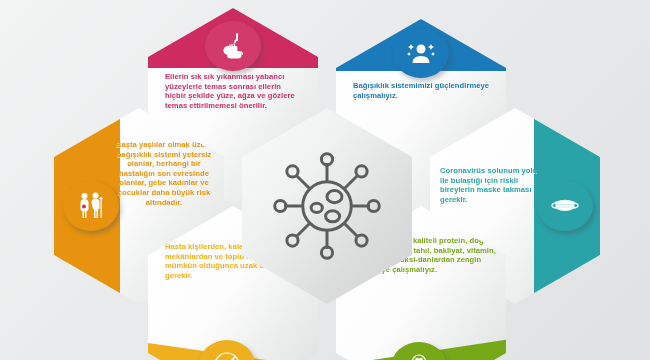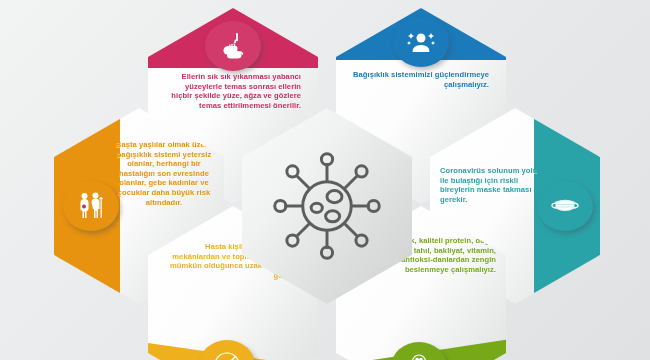--- a/index.html
+++ b/index.html
@@ -17,21 +17,21 @@
     width:170px;height:196px;
     clip-path:polygon(50% 0%,100% 25%,100% 75%,50% 100%,0% 75%,0% 25%);
     background:linear-gradient(125deg,#ffffff 0%,#fdfdfd 45%,#eceded 72%,#dededf 100%);
     filter:drop-shadow(3px 5px 6px rgba(90,95,100,.30));
     overflow:hidden;
   }
   .hex .band{position:absolute;z-index:1;}
   .hex .txt{
     position:absolute;z-index:3;
     left:0;right:0;
-    text-align:right;
+    text-align:left;
     font-size:7.6px;
     line-height:9.6px;
     font-weight:bold;
     letter-spacing:.05px;
     padding:0 17px;
     box-sizing:border-box;
     text-shadow:0 1px 0 rgba(255,255,255,.55);
   }
   .badge{
     position:absolute;z-index:2;
@@ -46,21 +46,21 @@
   #hex-hand{left:148px;top:8px;}
   #hex-hand .band{
     left:0;top:0;width:100%;height:60px;
     background:#ce2c61;
     clip-path:polygon(50% 0%,100% 25.5%,100% 100%,0% 100%,0% 25.5%);
   }
   #hex-hand .badge{left:57px;top:13px;background:#d33a6c;}
   #hex-hand .txt{top:64px;color:#ce2c61;}
 
   
-  #hex-immune{left:336px;top:8px;}
+  #hex-immune{left:336px;top:19px;}
   #hex-immune .band{
     left:0;top:0;width:100%;height:52px;
     background:#1b7aba;
     clip-path:polygon(50% 0%,100% 29%,100% 100%,0% 100%,0% 29%);
   }
   #hex-immune .badge{left:57px;top:9px;background:#1b7aba;}
   #hex-immune .txt{top:62px;color:#1b7aba;}
 
   
   #hex-risk{left:54px;top:108px;}

